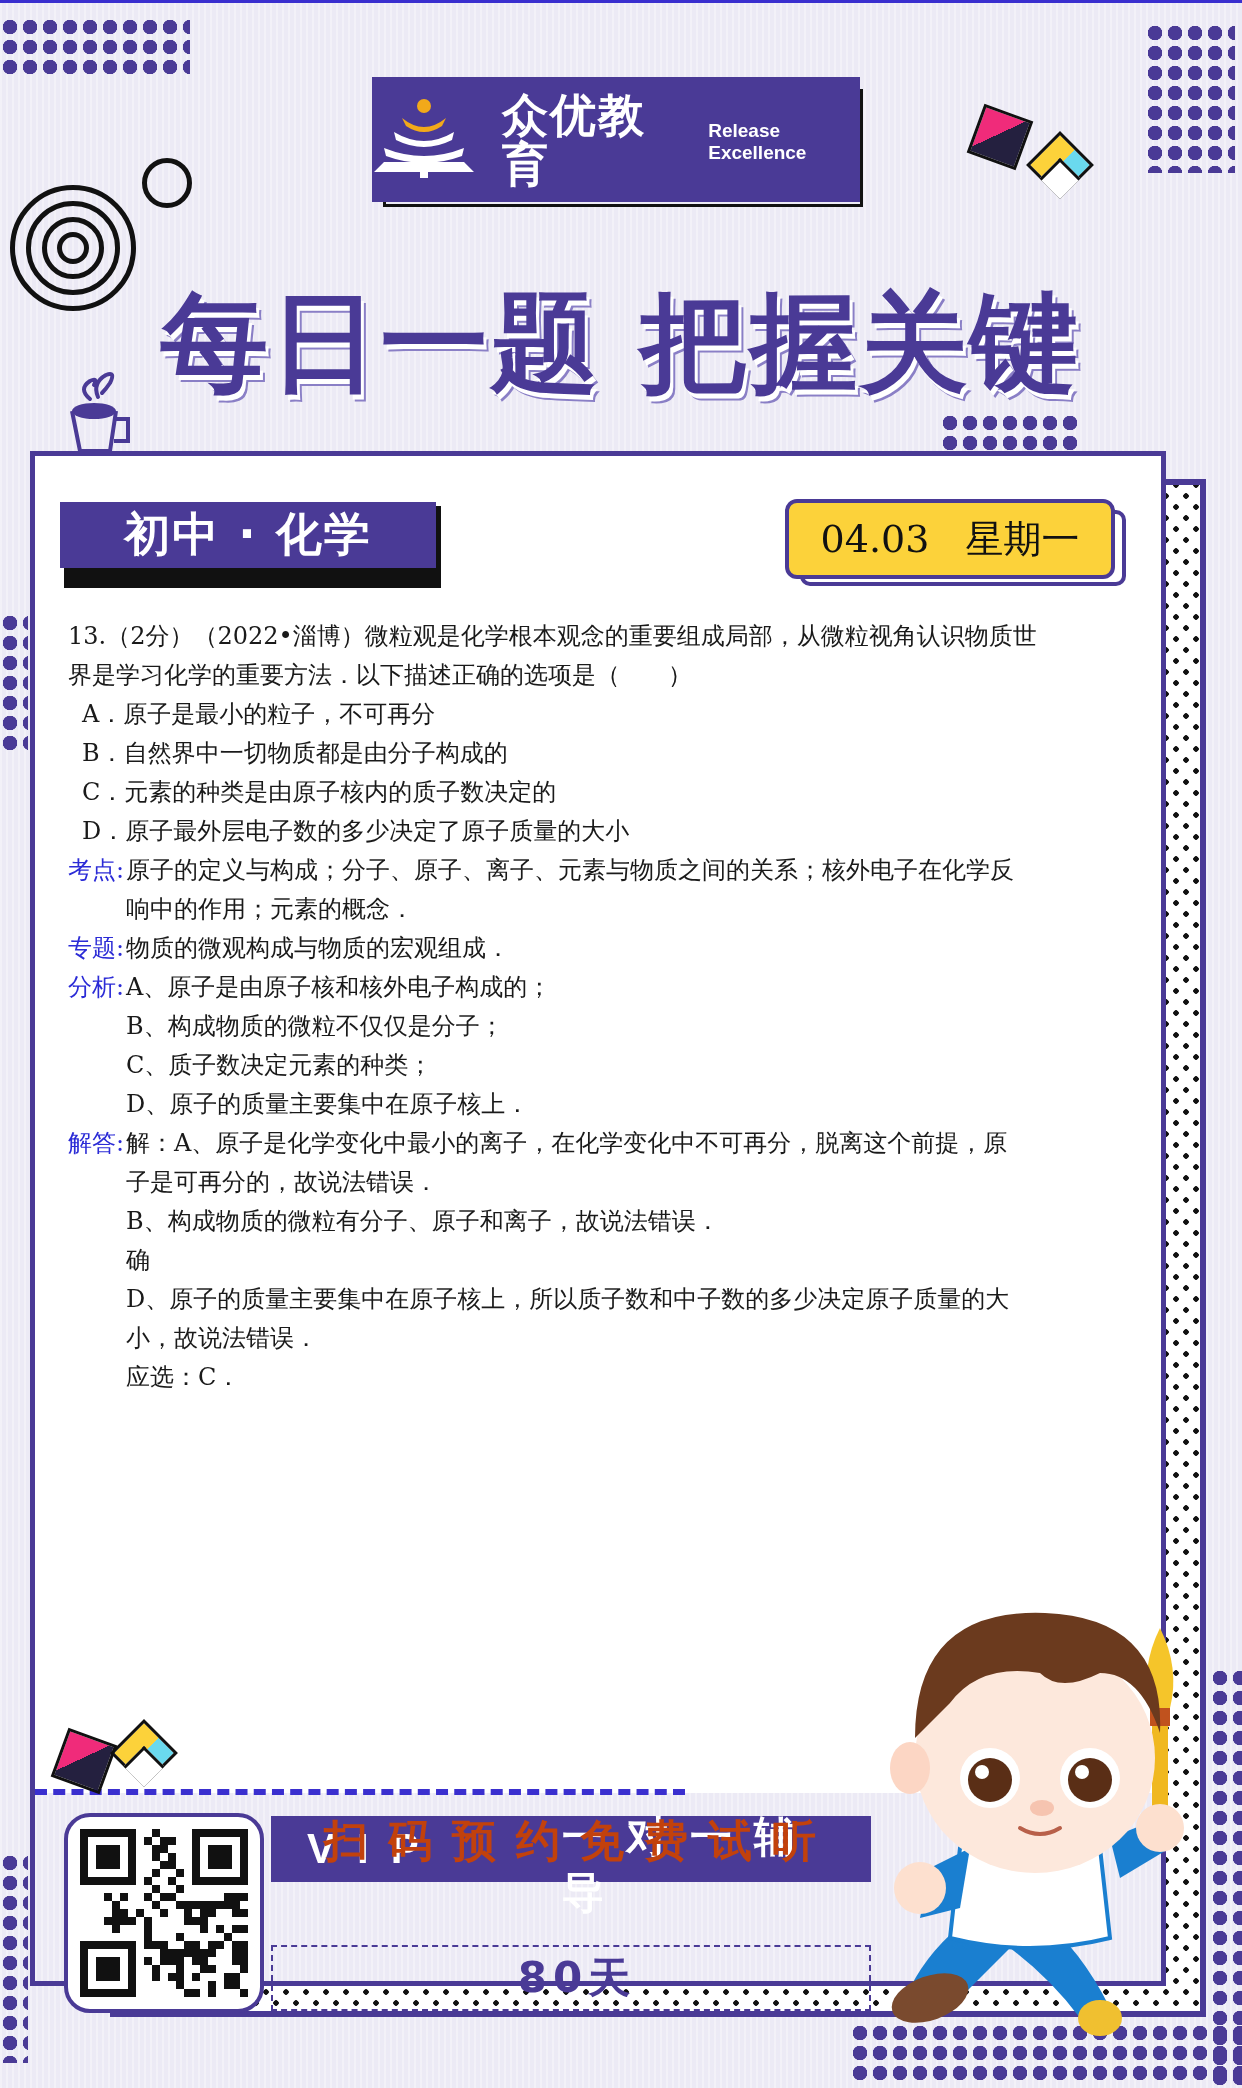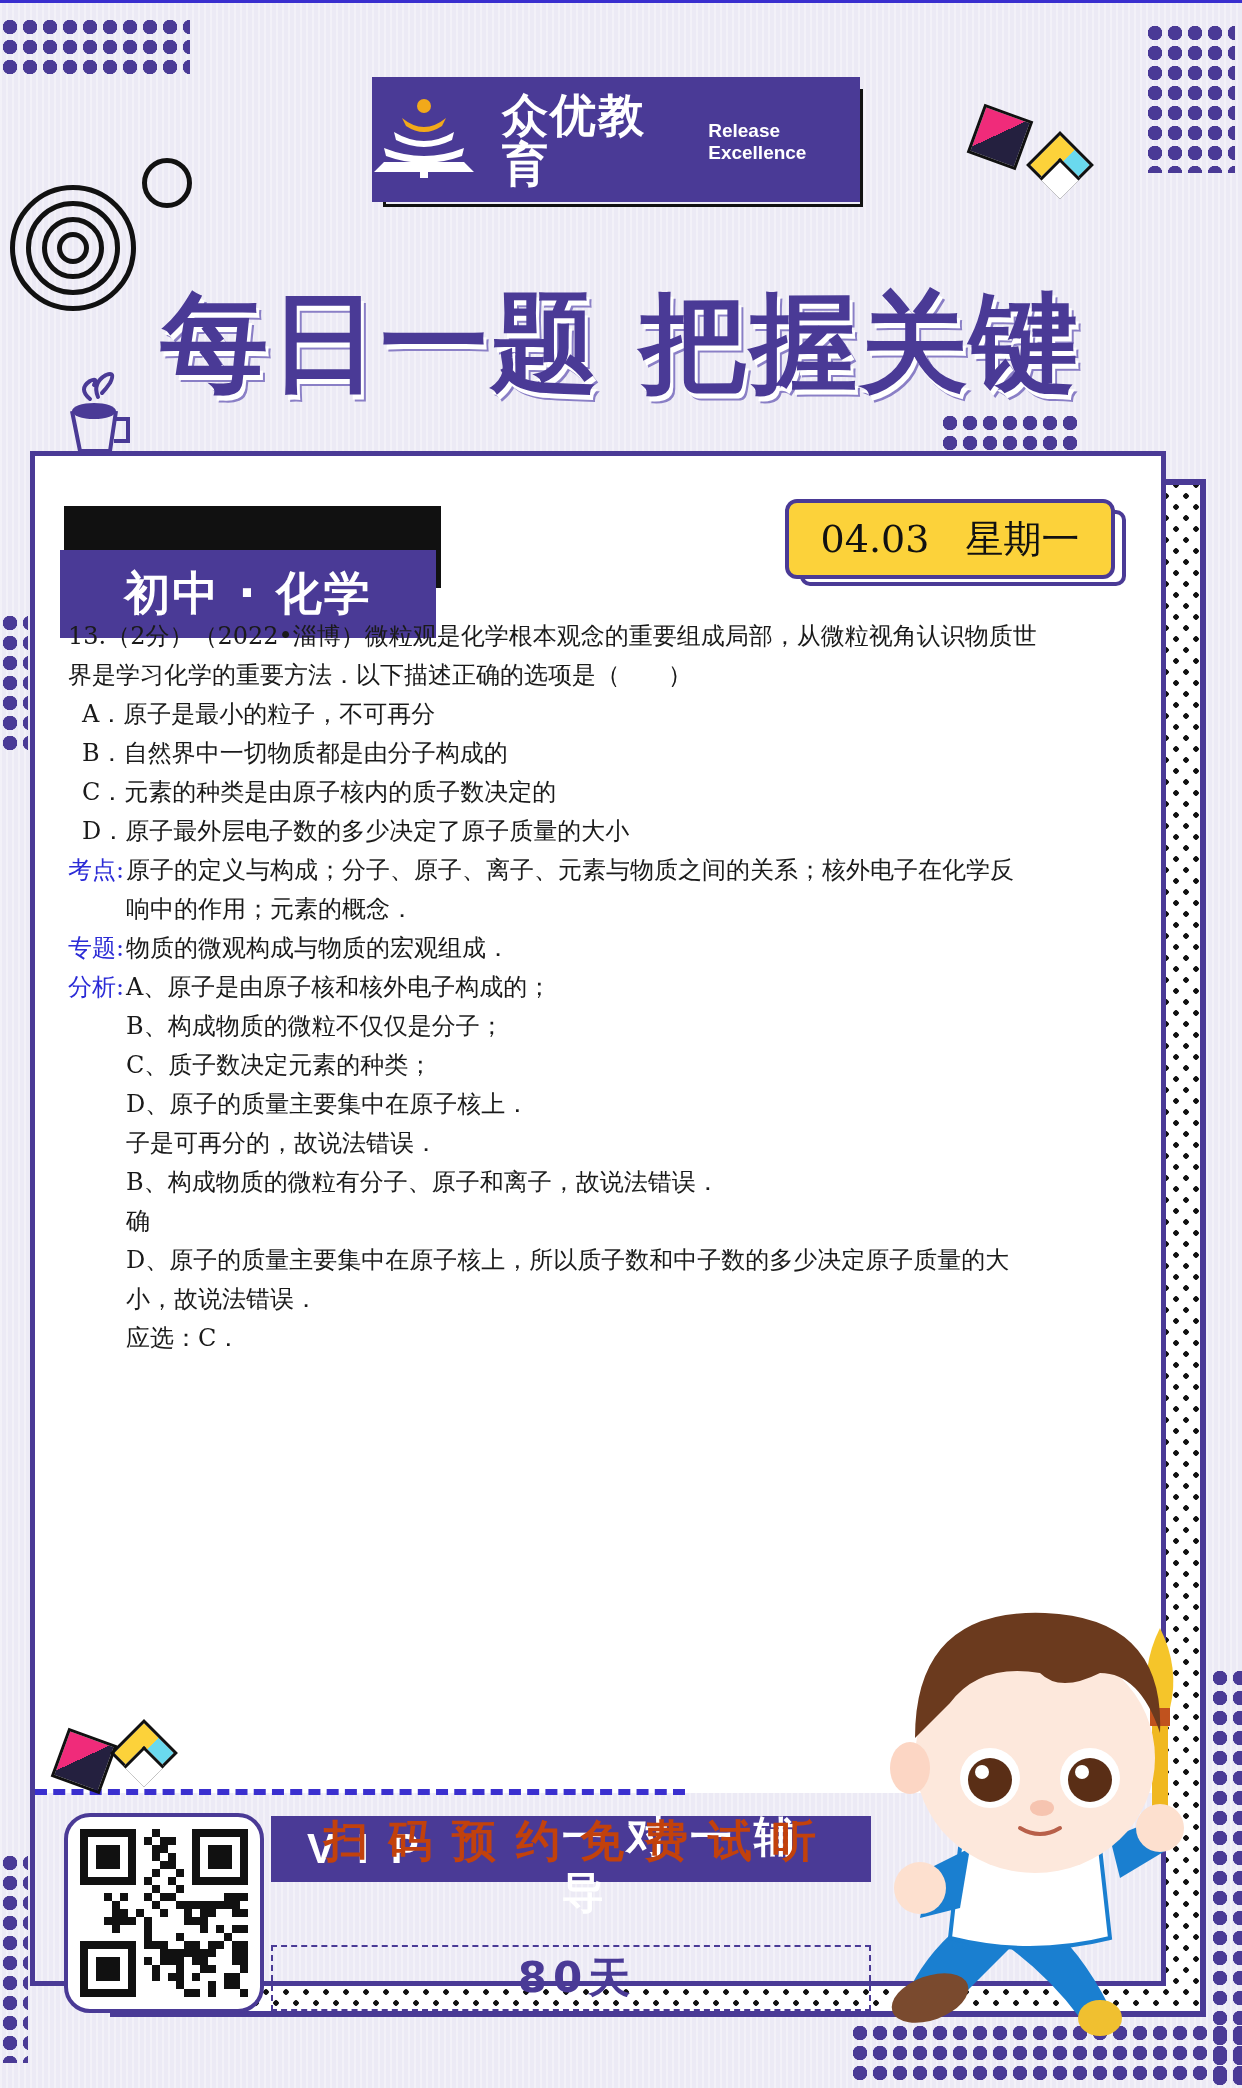--- a/index.html
+++ b/index.html
@@ -33,21 +33,21 @@
   .logo-en { font-family: "Liberation Sans", sans-serif; font-weight: 700; font-size: 19px; margin-top: 4px; margin-left: 40px; }
   
   .headline { left: 150px; top: 268px; width: 940px; text-align:center; font-family: "DejaVu Sans", sans-serif; font-weight: 900; font-size: 108px; color: #4a3a96; letter-spacing: 2px; text-shadow: 3px 5px 0 #ffffff, 5px 7px 0 #8a7fc6; white-space: nowrap; }
   
   .card-back { left: 110px; top: 476px; width: 1096px; height: 1538px; border: 6px solid #4a3a96; }
   .card { left: 30px; top: 448px; width: 1136px; height: 1535px; background: #fff; border: 5px solid #4a3a96; }
   .card-footer { left: 35px; top: 1790px; width: 1126px; height: 188px; background: #eceaf5; background-image: repeating-linear-gradient(90deg, rgba(255,255,255,0.35) 0 2px, transparent 2px 6px); }
   .dash-line { left: 35px; top: 1786px; width: 650px; height: 0; border-top: 6px dashed #3a2fcf; }
   
   .subject-shadow { left: 64px; top: 503px; width: 377px; height: 82px; background:#111; }
-  .subject-tag { left: 60px; top: 499px; width: 376px; height: 88px; background:#4a3a96; color:#fff; font-weight:700; font-size: 46px; display:flex; align-items:center; justify-content:center; letter-spacing: 2px; margin-top: 48px; }
+  .subject-tag { left: 60px; top: 499px; width: 376px; height: 66px; background:#4a3a96; color:#fff; font-weight:700; font-size: 46px; display:flex; align-items:center; justify-content:center; letter-spacing: 2px; }
   
   .date-shadow { left: 800px; top: 507px; width: 326px; height: 76px; border: 4px solid #4a3a96; border-radius: 10px; background: #fff; }
   .date-badge { left: 785px; top: 496px; width: 330px; height: 80px; background: #fcd23a; border: 4px solid #4a3a96; border-radius: 12px; display:flex; align-items:center; justify-content:center; gap: 36px; font-family: "DejaVu Serif", "Liberation Serif", serif; font-size: 38px; color:#111; }
   
   .qtext { left: 68px; top: 614px; width: 1060px; font-family: "DejaVu Serif", "Liberation Serif", serif; font-size: 24px; line-height: 39px; color: #1a1a1a; }
   .qtext .row { display:flex; }
   .qtext .lbl { color: #2b2bd6; width: 58px; flex: 0 0 58px; white-space: nowrap; }
   .qtext .opt { padding-left: 14px; }
   .qtext .ind { padding-left: 58px; }
   
@@ -157,20 +157,24 @@
   </div>
 
   <div class="row">
     <span class="lbl">分析:</span>
     <span>A、原子是由原子核和核外电子构成的；</span>
   </div>
   <div class="ind">B、构成物质的微粒不仅仅是分子；</div>
   <div class="ind">C、质子数决定元素的种类；</div>
   <div class="ind">D、原子的质量主要集中在原子核上．</div>
 
+  <div class="row">
+    <span class="lbl">解答:</span>
+    <span>解：A、原子是化学变化中最小的离子，在化学变化中不可再分，脱离这个前提，原</span>
+  </div>
   <div class="ind">子是可再分的，故说法错误．</div>
   <div class="ind">B、构成物质的微粒有分子、原子和离子，故说法错误．</div>
   <div class="ind">确</div>
   <div class="ind">D、原子的质量主要集中在原子核上，所以质子数和中子数的多少决定原子质量的大</div>
   <div class="ind">小，故说法错误．</div>
   <div class="ind">应选：C．</div>
 </div>
 
 <div class="abs cube-a" style="left:58px;top:1732px;"></div>
 <div class="abs cube-b" style="left:120px;top:1726px;"></div>

